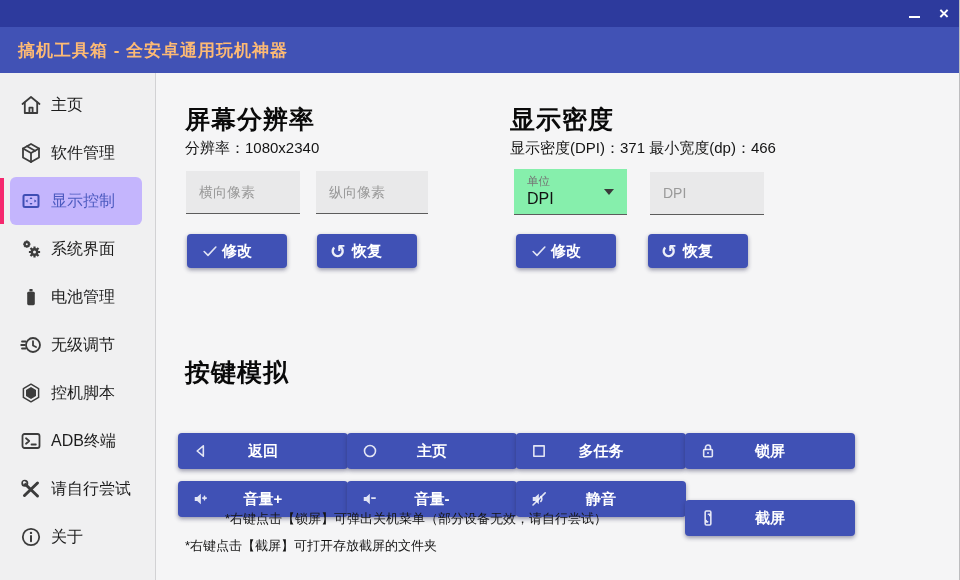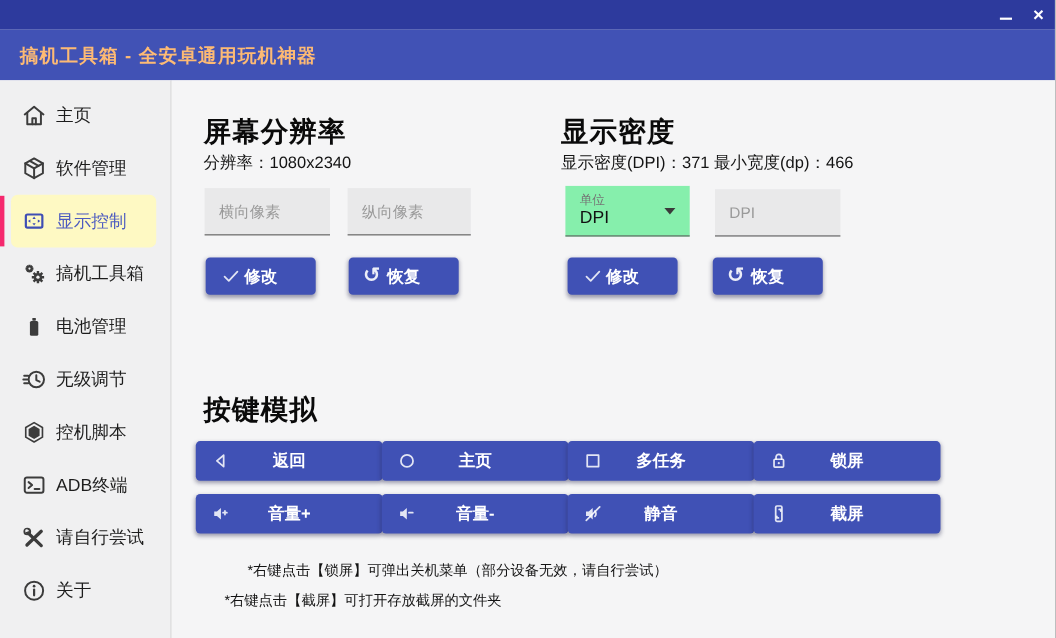--- a/index.html
+++ b/index.html
@@ -19,21 +19,21 @@
   
   .main { display:flex; height:507px; }
   .sidebar { width:156px; background:#f0f0f1; border-right:1px solid #d2d2d4; padding:8px 13px 0 10px; }
   .side-item { height:48px; display:flex; align-items:center; padding-left:9px; gap:8px;
                border-radius:6px; position:relative; cursor:pointer; }
   .side-item .label { font-size:16px; color:#1d1d1d; }
   .side-item svg { width:24px; height:24px; flex:0 0 24px; }
   .si { stroke:#3c3c3c; stroke-width:1.8; fill:none; stroke-linecap:round; stroke-linejoin:round; }
   .fl { fill:#3c3c3c; }
   .hole { fill:#f0f0f1; }
-  .side-item.sel { background:#fef9c3; }
+  .side-item.sel { background:#c4b5fd; }
   .side-item.sel .label { color:#4d5bc0; }
   .side-item.sel .si { stroke:#3f4eb4; stroke-width:2; }
   .side-item.sel .fl { fill:#3f4eb4; }
   .accent { position:absolute; left:-10px; top:1px; width:4px; height:46px; background:#f5286e; }
   
   .content { position:relative; flex:1; background:#f5f5f6; }
   .h1 { position:absolute; font-size:25px; font-weight:800; color:#0a0a0a; letter-spacing:1px; }
   .info-line { position:absolute; font-size:15px; color:#141414; }
   .info-line .gap { }
   .txt-input { position:absolute; height:43px; background:#e9e9ea; border:none;
@@ -47,21 +47,21 @@
   .caret { position:absolute; right:13px; top:20px; width:0; height:0;
            border-left:5px solid transparent; border-right:5px solid transparent; border-top:6px solid #3a3a3a; }
   .btn { position:absolute; height:34px; width:100px; background:#4051b5; border:none; border-radius:4px;
          color:#fff; font-size:15px; font-weight:700; cursor:pointer; font-family:inherit;
          box-shadow:0 2px 4px rgba(40,40,80,.45); display:flex; align-items:center; justify-content:center; }
   .btn .bicon { position:absolute; left:13px; top:50%; transform:translateY(-50%); display:flex; align-items:center; }
   .btn svg { width:20px; height:20px; }
   .wst { stroke:rgba(255,255,255,.85); stroke-width:1.9; fill:none; stroke-linecap:round; stroke-linejoin:round; }
   .wfl { fill:rgba(255,255,255,.85); }
   .undo-glyph { font-size:19px; color:rgba(255,255,255,.9); line-height:1; }
-  .key-btn { height:36px; width:170px; font-size:15px; }
+  .key-btn { height:36px; width:170px; font-size:15px;margin-top:32px; }
   .note { position:absolute; font-size:13px; color:#141414; }
 </style>
 </head>
 <body>
 
 <div class="titlebar">
   <div class="tb-btn">
       <div class="min-bar"></div>
     </div>
   <div class="tb-btn">
@@ -110,21 +110,21 @@
 
     <div class="side-item">
       <svg viewBox="0 0 24 24">
         <path d="M7.8 3.6 V10.8 M4.2 7.2 H11.4 M5.3 4.7 L10.3 9.7 M10.3 4.7 L5.3 9.7" stroke="#3c3c3c" stroke-width="2"></path>
         <circle class="fl" cx="7.8" cy="7.2" r="2.7"></circle>
           <circle class="hole" cx="7.8" cy="7.2" r="1"></circle>
         <path d="M15.5 9.4 V20.6 M9.9 15 H21.1 M11.5 11 L19.5 19 M19.5 11 L11.5 19" stroke="#3c3c3c" stroke-width="2.2"></path>
         <circle class="fl" cx="15.5" cy="15" r="3.9"></circle>
           <circle class="hole" cx="15.5" cy="15" r="1.5"></circle>
       </svg>
-      <span class="label">搞机工具箱</span>
+      <span class="label">系统界面</span>
     </div>
 
     <div class="side-item">
       <svg viewBox="0 0 24 24">
           <rect class="fl" x="8.2" y="6.8" width="7.6" height="13.4" rx="1.4"></rect>
           <rect class="fl" x="10.4" y="4" width="3.2" height="2.6" rx="0.6"></rect>
         </svg>
       <span class="label">电池管理</span>
     </div>
 
@@ -281,27 +281,27 @@
     <button class="btn key-btn" style="left:360px; top:376px;">
       <span class="bicon">
           <svg viewBox="0 0 24 24">
             <path class="wfl" d="M4.5 9.5 H7.5 L11.8 5.8 V18.2 L7.5 14.5 H4.5 Z"></path>
             <path class="wst" d="M14.2 9.2 c1.6 1.6 1.6 4 0 5.6"></path>
             <path class="wst" d="M4.8 19.2 L19.4 4.6"></path>
           </svg>
         </span>
       <span>静音</span>
     </button>
-    <button class="btn key-btn" style="left:529px; top:376px;text-align:right;">
+    <button class="btn key-btn" style="left:529px; top:395px;text-align:right;">
       <span class="bicon">
           <svg viewBox="0 0 24 24">
             <rect class="wst" x="8.6" y="3.6" width="6.8" height="16.8" rx="1.4"></rect>
             <path class="wst" d="M12.4 7.4 H14.1 V9.1"></path>
             <path class="wst" d="M11.6 16.6 H9.9 V14.9"></path>
           </svg>
         </span>
       <span>截屏</span>
     </button>
 
     <div class="note" style="left:29px; top:437px;margin-left:40px;">*右键点击【锁屏】可弹出关机菜单（部分设备无效，请自行尝试）</div>
-    <div class="note" style="left:29px; top:464px;margin-left:19px;">*右键点击【截屏】可打开存放截屏的文件夹</div>
+    <div class="note" style="left:29px; top:464px;">*右键点击【截屏】可打开存放截屏的文件夹</div>
   </div>
 </div>
 
 </body></html>

